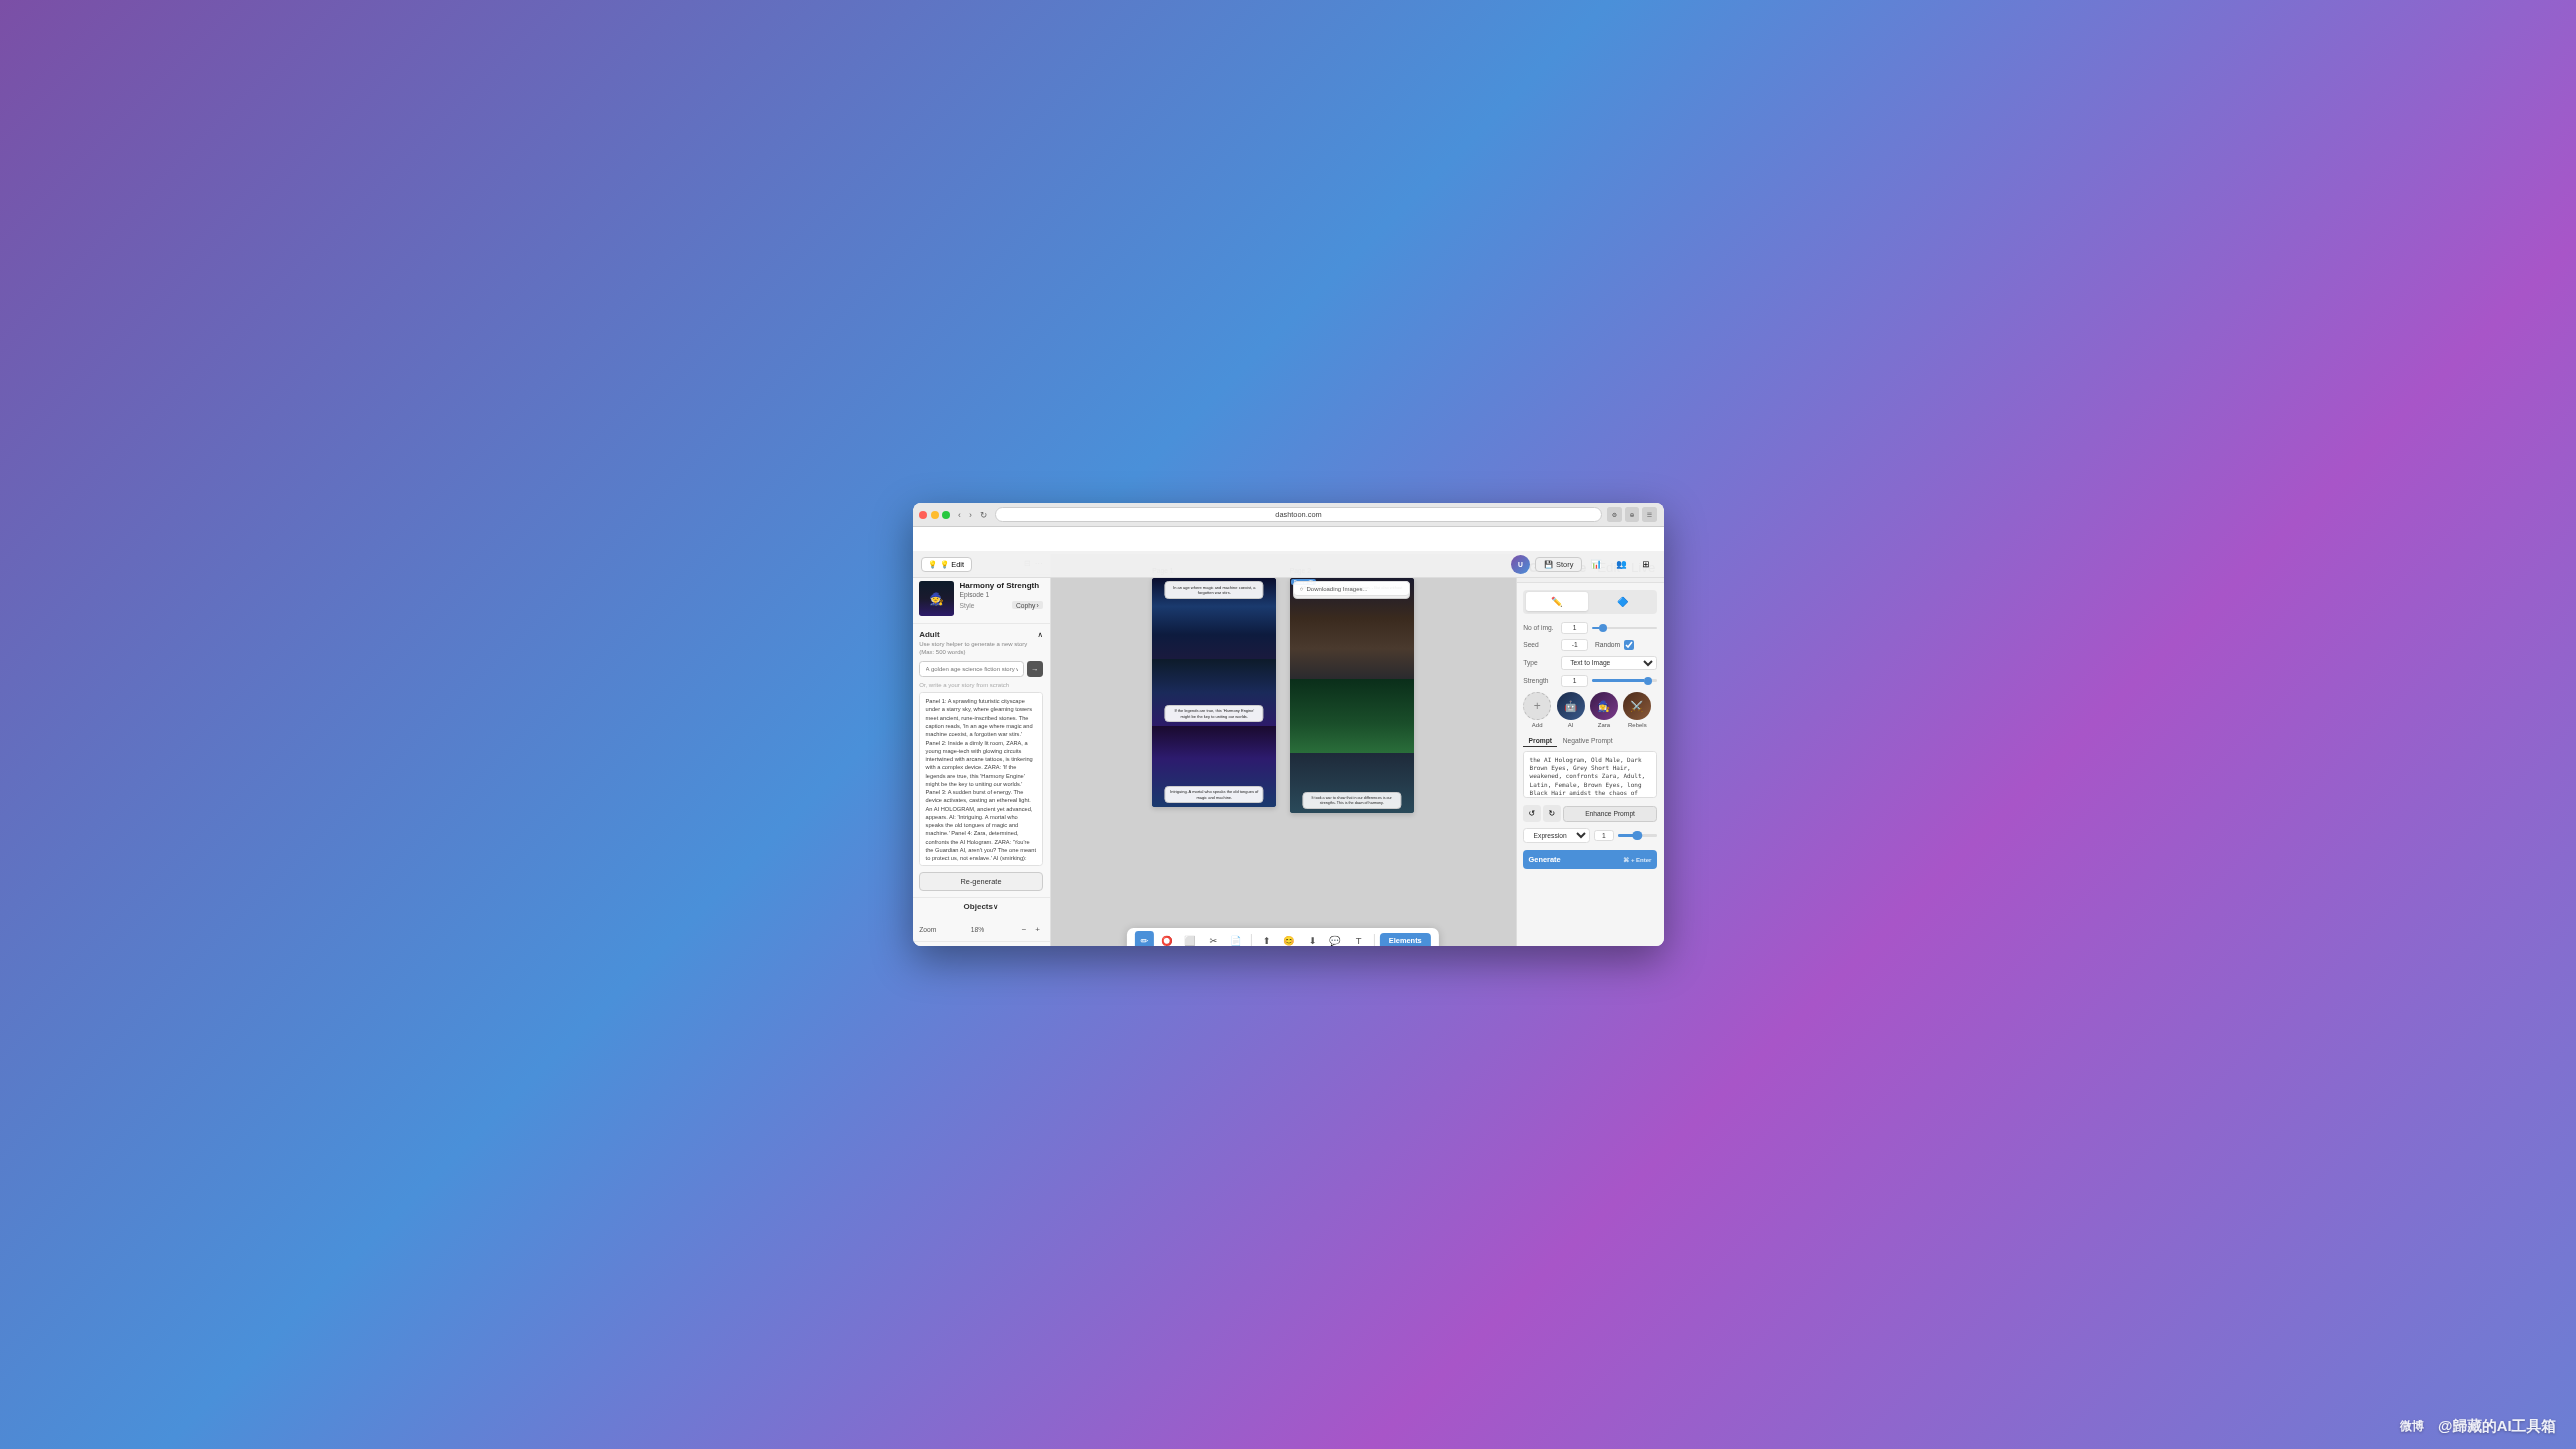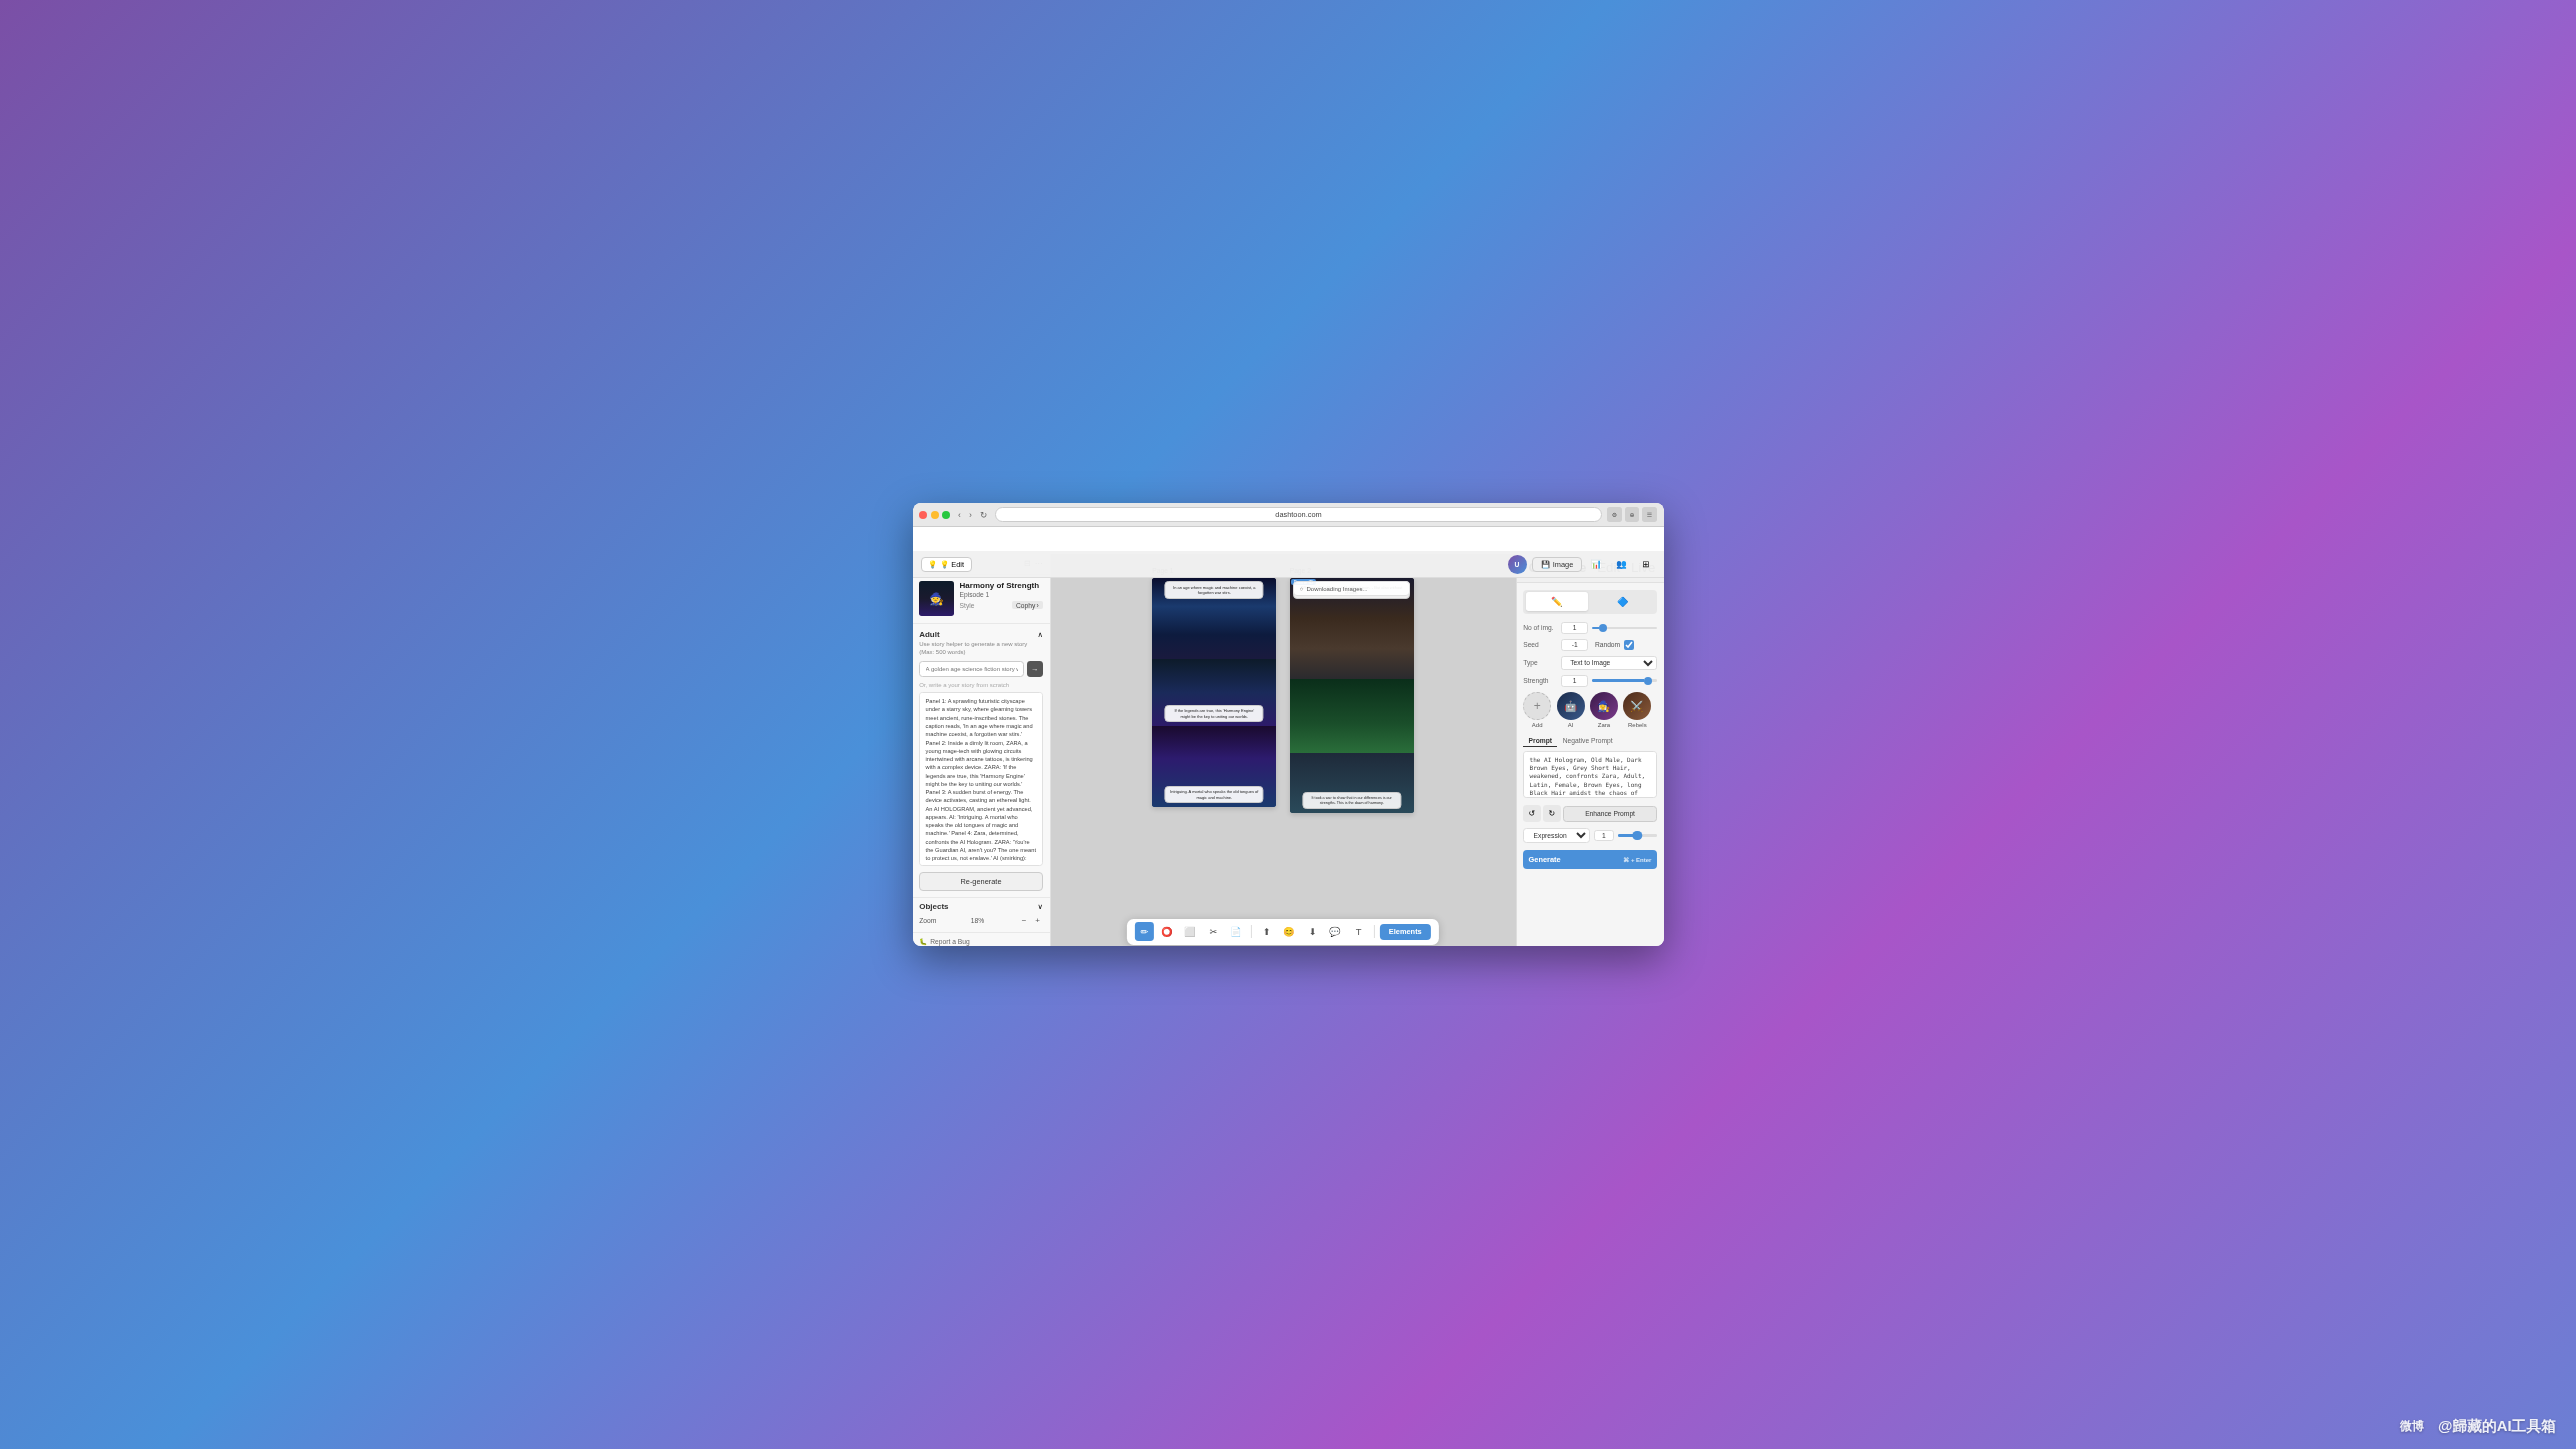--- a/index.html
+++ b/index.html
@@ -204,23 +204,23 @@
       background: #f0f0f0; border: 0.7px solid #ccc;
       border-radius: 4px; cursor: pointer;
       font-size: 7.4px; color: #333; font-weight: 500;
     }
 
     .objects-section {
       padding: 4px 6.7px;
       border-top: 0.7px solid #e8e8e8;
     }
     .objects-header {
-      display: flex; align-items: center; justify-content: space-between;
+      display: flex; align-items: center; justify-content: center;
       font-weight: 600; font-size: 8px; color: #333;
-      margin-bottom: 3px;
+      margin-bottom: 12px;
     }
     .zoom-row {
       display: flex; align-items: center; justify-content: space-between;
       font-size: 6.7px; color: #555; padding: 1.3px 0;
     }
     .zoom-controls { display: flex; gap: 2.7px; }
     .zoom-btn {
       width: 10.7px; height: 10.7px;
       background: none; border: none; cursor: pointer;
       font-size: 8px; color: #555;
@@ -532,21 +532,21 @@
 
     <div class="app-header">
       <button class="tips-btn">
         <span>💡</span>
         <span>💡 Edit</span>
       </button>
       <div class="header-spacer"></div>
       <div class="avatar-circle">U</div>
       <button class="save-btn">
         <span>💾</span>
-        <span>Image</span>
+        <span>Story</span>
       </button>
       <button class="header-icon-btn">📊</button>
       <button class="header-icon-btn">👥</button>
       <button class="header-icon-btn">⊞</button>
     </div>
 
     <div class="main-content">
 
       <div class="left-sidebar">
         <div class="sidebar-header">

